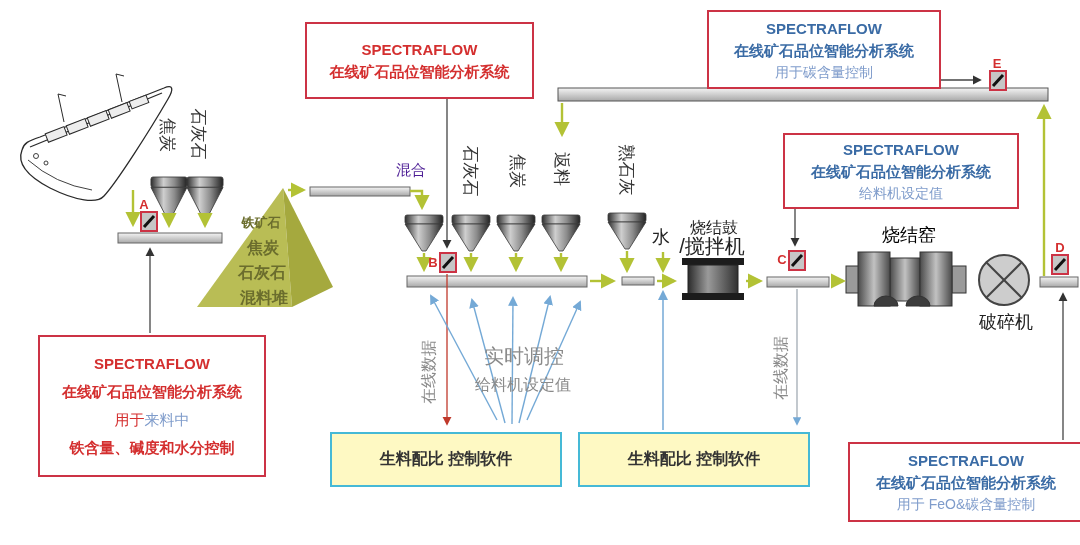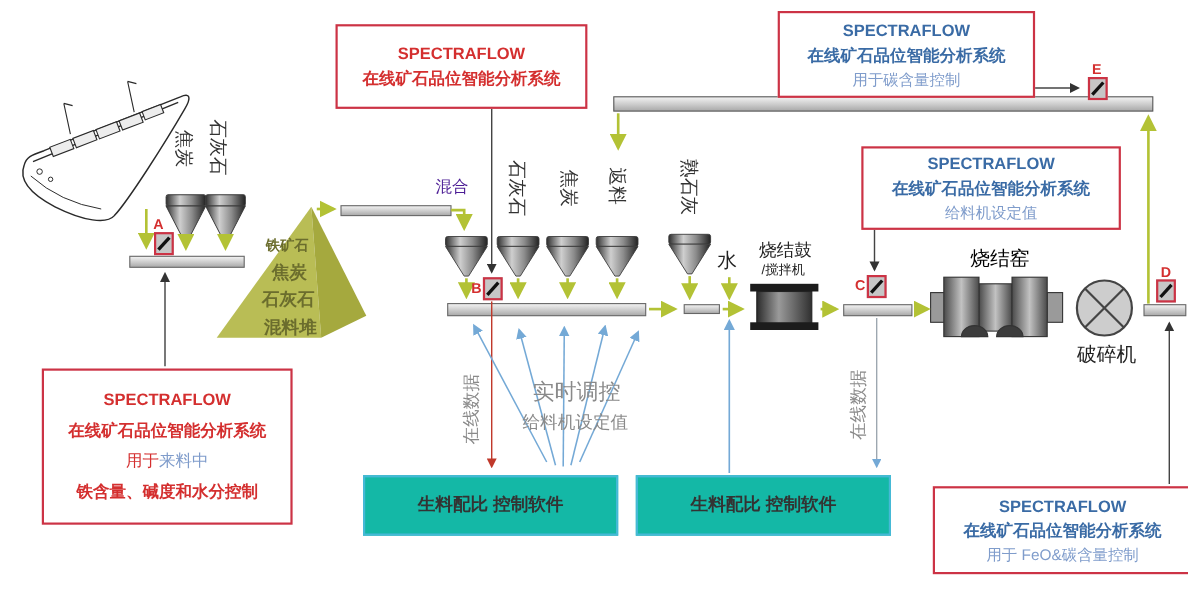--- a/index.html
+++ b/index.html
@@ -17,21 +17,21 @@
   .olive{color:#6b6d2d;font-weight:bold;}
   .infobox{position:absolute;background:#fff;border:2px solid var(--red);
            display:flex;flex-direction:column;justify-content:center;align-items:center;
            text-align:center;z-index:3;}
   .infobox .t1{font-weight:bold;font-size:15px;line-height:22px;}
   .infobox .t2{font-weight:bold;font-size:15px;line-height:22px;}
   .infobox .t3{font-size:14px;line-height:20px;}
   .red-txt{color:var(--red-text);}
   .blue-txt{color:var(--blue);}
   .bluelight-txt{color:var(--blue-light);}
-  .cyanbox{position:absolute;background:#14b8a6;border:2px solid var(--cyan);
+  .cyanbox{position:absolute;background:#fef9c3;border:2px solid var(--cyan);
            display:flex;justify-content:center;align-items:center;
            font-size:16px;font-weight:bold;color:#333;z-index:3;}
   .analyzer{position:absolute;width:14px;height:17px;background:#c6c6c6;
             border:2px solid var(--red);z-index:4;}
   .alet{position:absolute;color:var(--red-text);font-weight:bold;font-size:13px;
         transform:translate(-50%,-50%);z-index:4;}
 </style>
 </head>
 <body>
 
@@ -211,21 +211,21 @@
 <div class="lbl olive" style="left:264px;top:298px;font-size:16px;">混料堆</div>
 
 <div class="lbl" style="left:411px;top:170px;font-size:15px;color:#4c1d95;">混合</div>
 <div class="lbl rot90" style="left:470px;top:171px;font-size:17px;">石灰石</div>
 <div class="lbl rot90" style="left:517px;top:171px;font-size:17px;">焦炭</div>
 <div class="lbl rot90" style="left:561px;top:169px;font-size:17px;">返料</div>
 <div class="lbl rot90" style="left:626px;top:170px;font-size:17px;">熟石灰</div>
 
 <div class="lbl" style="left:661px;top:237px;font-size:18px;color:#222;">水</div>
 <div class="lbl" style="left:714px;top:228px;font-size:16px;color:#222;">烧结鼓</div>
-<div class="lbl" style="left:712px;top:246px;font-size:12px;color:#222;">/搅拌机</div>
+<div class="lbl" style="left:712px;top:246px;font-size:20px;color:#222;">/搅拌机</div>
 <div class="lbl" style="left:909px;top:235px;font-size:18px;color:#000000;">烧结窑</div>
 <div class="lbl" style="left:1006px;top:322px;font-size:18px;color:#222;">破碎机</div>
 
 <div class="lbl rotm90 gray" style="left:429px;top:372px;font-size:16px;">在线数据</div>
 <div class="lbl rotm90 gray" style="left:781px;top:368px;font-size:16px;">在线数据</div>
 <div class="lbl gray" style="left:524px;top:356px;font-size:20px;">实时调控</div>
 <div class="lbl gray" style="left:523px;top:385px;font-size:16px;">给料机设定值</div>
 
 <span class="alet" style="left:144px;top:204px;">A</span>
 <div class="analyzer" style="left:140px;top:211px;">

